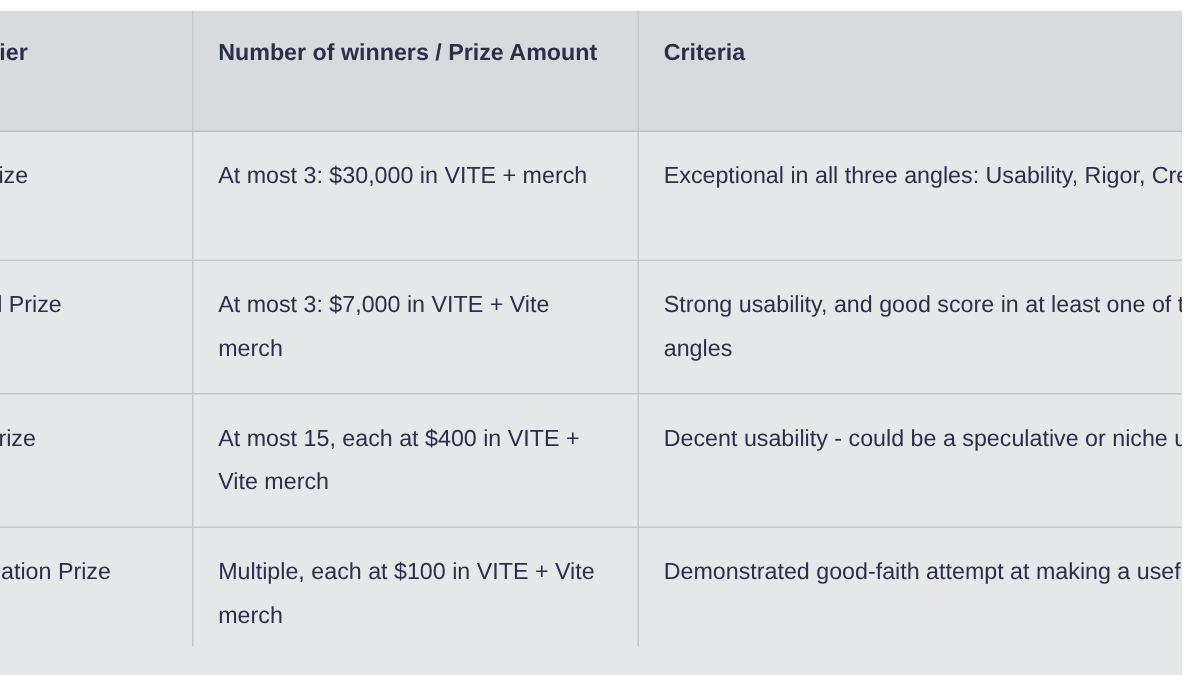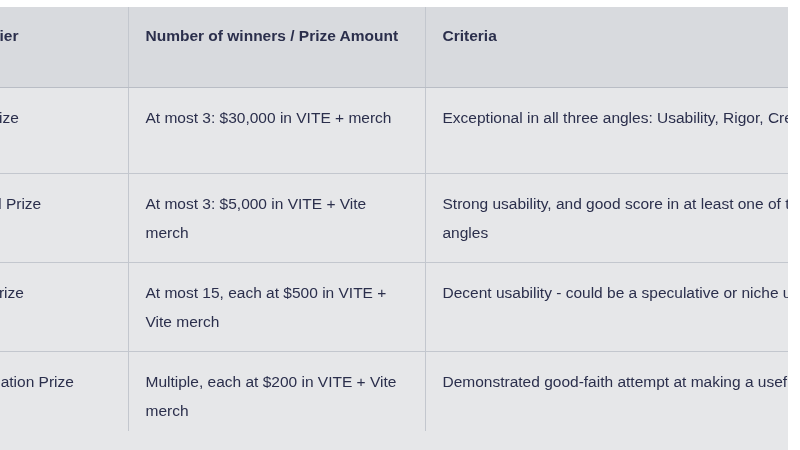--- a/index.html
+++ b/index.html
@@ -136,31 +136,31 @@
         </tr>
       </thead>
       <tbody>
         <tr>
           <td>First Prize</td>
           <td>At most 3: $30,000 in VITE + merch</td>
           <td>Exceptional in all three angles: Usability, Rigor, Creativity</td>
         </tr>
         <tr>
           <td>Second Prize</td>
-          <td>At most 3: $5,000 in VITE + Vite merch</td>
+          <td>At most 3: $7,000 in VITE + Vite merch</td>
           <td>Strong usability, and good score in at least one of the other two angles</td>
         </tr>
         <tr>
           <td>Third Prize</td>
-          <td>At most 15, each at $500 in VITE + Vite merch</td>
+          <td>At most 15, each at $400 in VITE + Vite merch</td>
           <td>Decent usability - could be a speculative or niche use case</td>
         </tr>
         <tr>
           <td>Participation Prize</td>
-          <td>Multiple, each at $200 in VITE + Vite merch</td>
+          <td>Multiple, each at $100 in VITE + Vite merch</td>
           <td>Demonstrated good-faith attempt at making a useful or fun product</td>
         </tr>
       </tbody>
     </table>
   </div>
 
   <div class="top-gutter"></div>
   <div class="right-gutter"></div>
 
 </div>

